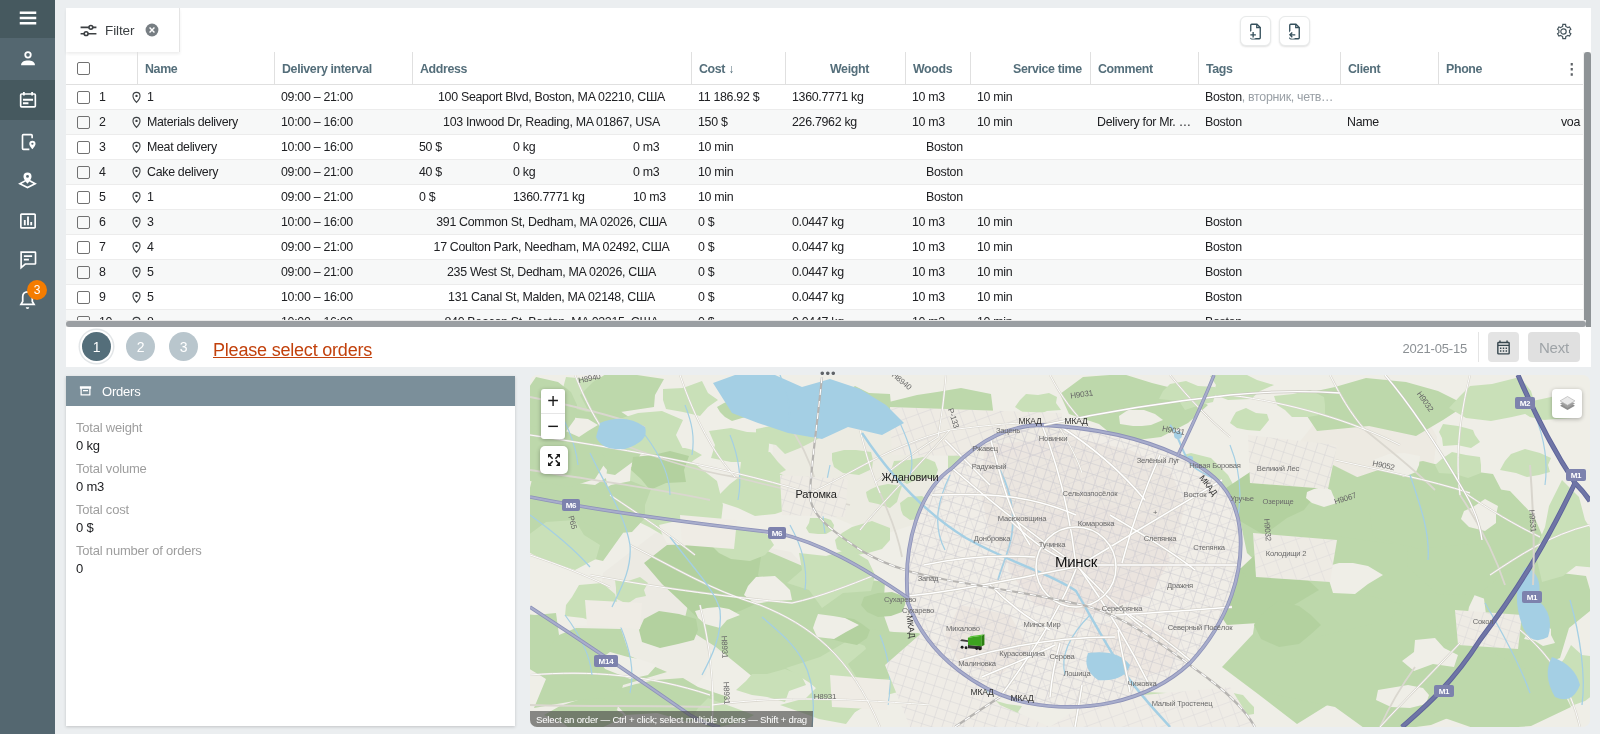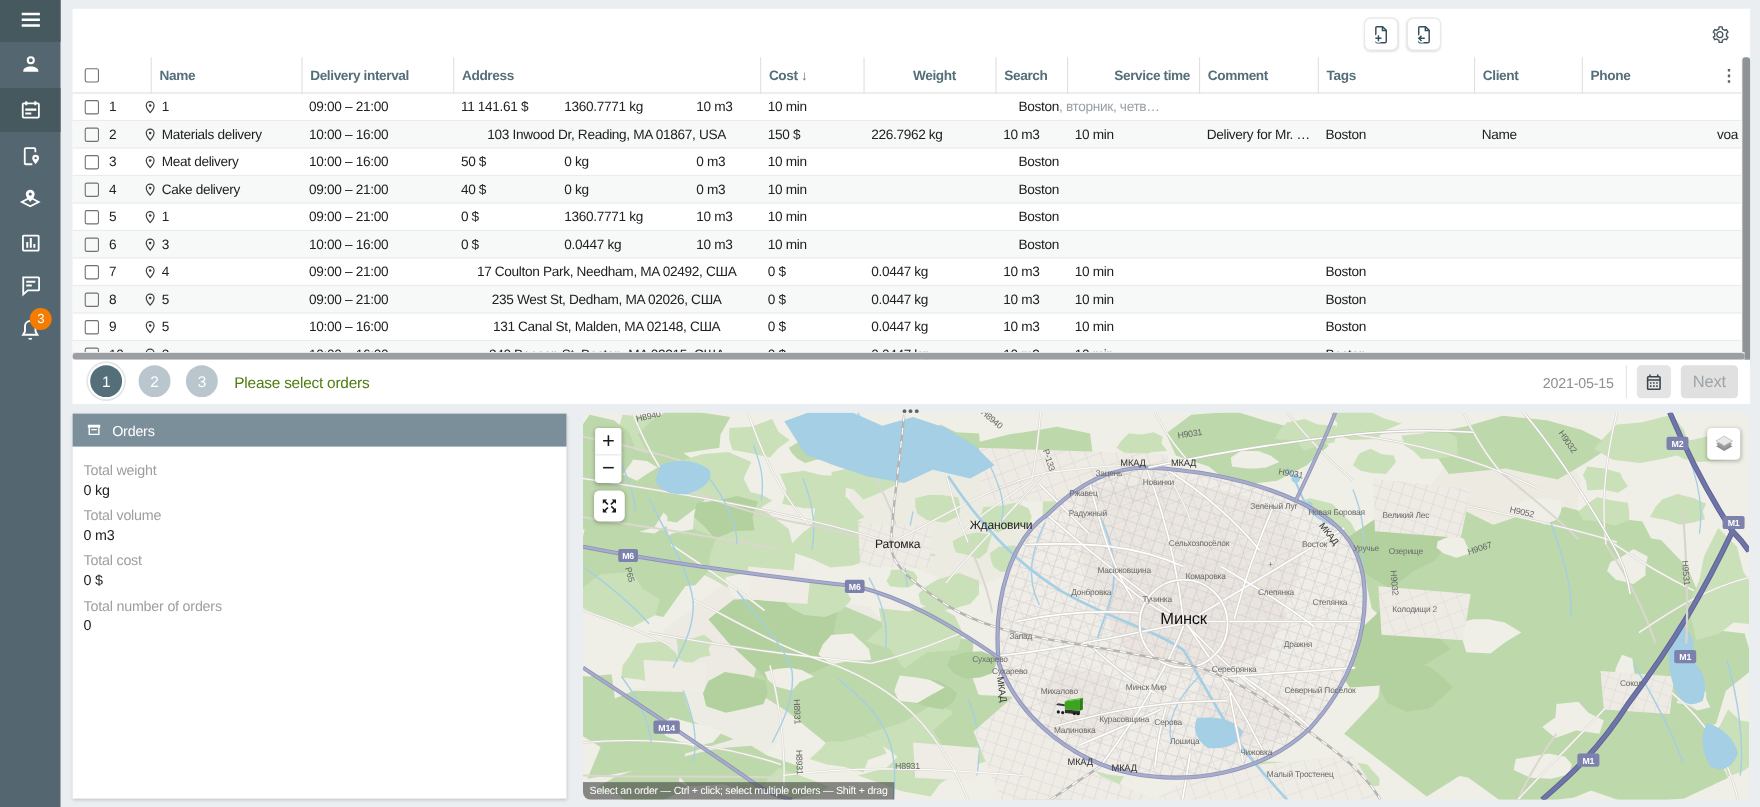--- a/index.html
+++ b/index.html
@@ -24,21 +24,21 @@
 .td { display:flex; align-items:center; padding-left:7px; height:25px; overflow:hidden; white-space:nowrap; }
 .cb { width:13px; height:13px; border:1.5px solid #717171; border-radius:2px; background:transparent; flex:none; }
 .gray { color:#9AA0A6; }
 #vscroll { position:absolute; left:1517px; top:44px; width:8px; height:283px; background:#F1F1F1; }
 #vscroll .vthumb { position:absolute; left:0.5px; top:0; width:7px; height:283px; background:#8E9396; border-radius:3px; }
 #hscroll { position:absolute; left:0; top:312px; width:1520px; height:7px; background:#E8E8E8; }
 #hscroll .hthumb { position:absolute; left:0; top:0.5px; height:6px; width:1520px; background:#9B9FA3; border-radius:3px; }
 
 #stepper { position:absolute; left:0; top:319px; width:1525px; height:40px; background:#fff; }
 .step { position:absolute; top:5px; width:29px; height:29px; border-radius:50%; color:#fff; display:flex; align-items:center; justify-content:center; font-size:14px; }
-#stepper .lbl { position:absolute; left:147px; top:13px; font-size:14px; color:#4d7c0f; }
+#stepper .lbl { position:absolute; left:147px; top:13px; font-size:18px; color:#c2410c;text-decoration:underline; }
 #stepper .date { position:absolute; right:124px; top:14px; font-size:13px; color:#8B9094; }
 #stepper .vdiv { position:absolute; left:1412px; top:5px; width:1px; height:30px; background:#E4E4E4; }
 #calbtn { position:absolute; left:1422px; top:5px; width:31px; height:30px; background:#E4E4E4; border-radius:4px; display:flex; align-items:center; justify-content:center; }
 #nextbtn { position:absolute; left:1462px; top:5px; width:52px; height:30px; background:#E0E0E0; border-radius:4px; color:#9EA3A7; font-size:15px; display:flex; align-items:center; justify-content:center; }
 
 #dots { position:absolute; left:820px; top:366px; color:#5F6368; font-size:13px; letter-spacing:1px; }
 #orders { position:absolute; left:66px; top:376px; width:449px; height:350px; background:#fff; box-shadow:0 1px 3px rgba(0,0,0,0.18); }
 #orders .ohead { height:30px; background:#7B8F9A; color:#fff; display:flex; align-items:center; font-size:13px; }
 #orders .obody { padding:12px 0 0 10px; }
 #orders .olbl { color:#9E9E9E; font-size:13px; margin-top:8px; }
@@ -96,20 +96,34 @@
   <div class="sb-item" style="top:279px;">
     <svg width="23" height="23" viewBox="0 0 24 24">
         <path fill="none" stroke="#fff" stroke-width="1.8" d="M12 4c-3 0-5 2.2-5 5v5l-1.8 3h13.6L17 14V9c0-2.8-2-5-5-5z"></path>
         <path fill="#fff" d="M10.2 20h3.6a1.8 1.8 0 0 1-3.6 0z"></path>
       </svg>
     <div style="position:absolute;left:27px;top:1px;width:20px;height:20px;border-radius:50%;background:#F57C00;color:#fff;font-size:12px;display:flex;align-items:center;justify-content:center;">3</div>
   </div>
 </div>
 
 <div id="topcard">
+  <div id="filtertab">
+    <svg style="margin-left:13px" width="19" height="19" viewBox="0 0 24 24">
+        <g stroke="#3C4043" stroke-width="2" fill="none">
+          <path d="M2 8h11M17 8h5M2 16h5M11 16h11"></path>
+          <circle cx="15" cy="8" r="2.4" fill="#fff"></circle>
+          <circle cx="9" cy="16" r="2.4" fill="#fff"></circle>
+        </g>
+      </svg>
+    <span class="ftxt">Filter</span>
+    <svg style="margin-left:11px" width="14" height="14" viewBox="0 0 24 24">
+        <circle cx="12" cy="12" r="11" fill="#777E83"></circle>
+        <path stroke="#fff" stroke-width="2.4" d="M7.8 7.8l8.4 8.4M16.2 7.8l-8.4 8.4"></path>
+      </svg>
+  </div>
   <div class="iconbtn" style="left:1174px;">
     <svg width="19" height="19" viewBox="0 0 24 24">
         <path fill="none" stroke="#35505C" stroke-width="1.7" d="M13.8 2.8H7.2a1.2 1.2 0 0 0-1.2 1.2v16a1.2 1.2 0 0 0 1.2 1.2h9.6a1.2 1.2 0 0 0 1.2-1.2V7z"></path>
         <path fill="none" stroke="#35505C" stroke-width="1.7" d="M13.6 3v4.2H18"></path>
         <circle cx="9" cy="16.2" r="5" fill="#fff"></circle>
         <path stroke="#35505C" stroke-width="1.7" d="M9 12.7v7M5.5 16.2h7" fill="none"></path>
       </svg>
   </div>
   <div class="iconbtn" style="left:1213px;">
     <svg width="19" height="19" viewBox="0 0 24 24">
@@ -126,42 +140,43 @@
   </div>
   <div id="thead">
     <div class="th" style="width:71px;">
         <span class="cb" style="margin-left:4px;"></span>
       </div>
     <div class="th" style="width:137px;">Name</div>
     <div class="th" style="width:138px;">Delivery interval</div>
     <div class="th" style="width:279px;">Address</div>
     <div class="th" style="width:94px;">Cost&nbsp;<span style="font-weight:normal;font-size:12px;">↓</span></div>
     <div class="th" style="width:120px;padding-left:44px;">Weight</div>
-    <div class="th" style="width:65px;">Search</div>
+    <div class="th" style="width:65px;">Woods</div>
     <div class="th" style="width:120px;padding-left:42px;">Service time</div>
     <div class="th" style="width:108px;">Comment</div>
     <div class="th" style="width:142px;">Tags</div>
     <div class="th" style="width:98px;">Client</div>
     <div class="th" style="width:145px;">Phone<span style="margin-left:auto;margin-right:4px;color:#5F6368;font-size:15px;">⋮</span></div>
   </div>
   <div id="rows">
 <div class="trow" style="top:77px">
         <div class="td" style="width:71px;">
           <span class="cb" style="margin-left:4px;"></span>
           <span style="margin-left:9px;">1</span>
         </div>
         <div class="td" style="width:137px;padding-left:0;overflow:visible;">
           <svg style="margin-left:-7px;flex:none" width="13" height="13" viewBox="0 0 24 24">
             <path fill="none" stroke="#3C4043" stroke-width="2" d="M12 2.5a6.5 6.5 0 0 0-6.5 6.5c0 4.9 6.5 12 6.5 12s6.5-7.1 6.5-12A6.5 6.5 0 0 0 12 2.5z"></path>
             <circle cx="12" cy="9" r="2.2" fill="#3C4043"></circle>
           </svg>
           <span style="margin-left:4px;">1</span>
         </div>
         <div class="td" style="width:138px;">09:00 – 21:00</div>
-        <div class="td" style="width:94px;">11 141.61 $</div>
+        <div class="td" style="width:279px;justify-content:center;padding-left:0;">100 Seaport Blvd, Boston, MA 02210, США</div>
+        <div class="td" style="width:94px;">11 186.92 $</div>
         <div class="td" style="width:120px;">1360.7771 kg</div>
         <div class="td" style="width:65px;">10 m3</div>
         <div class="td" style="width:120px;">10 min</div>
         <div class="td" style="width:108px;"></div>
         <div class="td" style="width:142px;">
           <b style="font-weight:normal">Boston</b>
           <span class="gray">, вторник, четв…</span>
         </div>
         <div class="td" style="width:98px;"></div>
         <div class="td" style="width:145px;"></div>
@@ -261,20 +276,21 @@
           <span style="margin-left:9px;">6</span>
         </div>
         <div class="td" style="width:137px;padding-left:0;overflow:visible;">
           <svg style="margin-left:-7px;flex:none" width="13" height="13" viewBox="0 0 24 24">
             <path fill="none" stroke="#3C4043" stroke-width="2" d="M12 2.5a6.5 6.5 0 0 0-6.5 6.5c0 4.9 6.5 12 6.5 12s6.5-7.1 6.5-12A6.5 6.5 0 0 0 12 2.5z"></path>
             <circle cx="12" cy="9" r="2.2" fill="#3C4043"></circle>
           </svg>
           <span style="margin-left:4px;">3</span>
         </div>
         <div class="td" style="width:138px;">10:00 – 16:00</div>
+        <div class="td" style="width:279px;justify-content:center;padding-left:0;">391 Common St, Dedham, MA 02026, США</div>
         <div class="td" style="width:94px;">0 $</div>
         <div class="td" style="width:120px;">0.0447 kg</div>
         <div class="td" style="width:65px;">10 m3</div>
         <div class="td" style="width:120px;">10 min</div>
         <div class="td" style="width:108px;"></div>
         <div class="td" style="width:142px;">Boston</div>
         <div class="td" style="width:98px;"></div>
         <div class="td" style="width:145px;"></div>
       </div>
 <div class="trow" style="top:227px">

